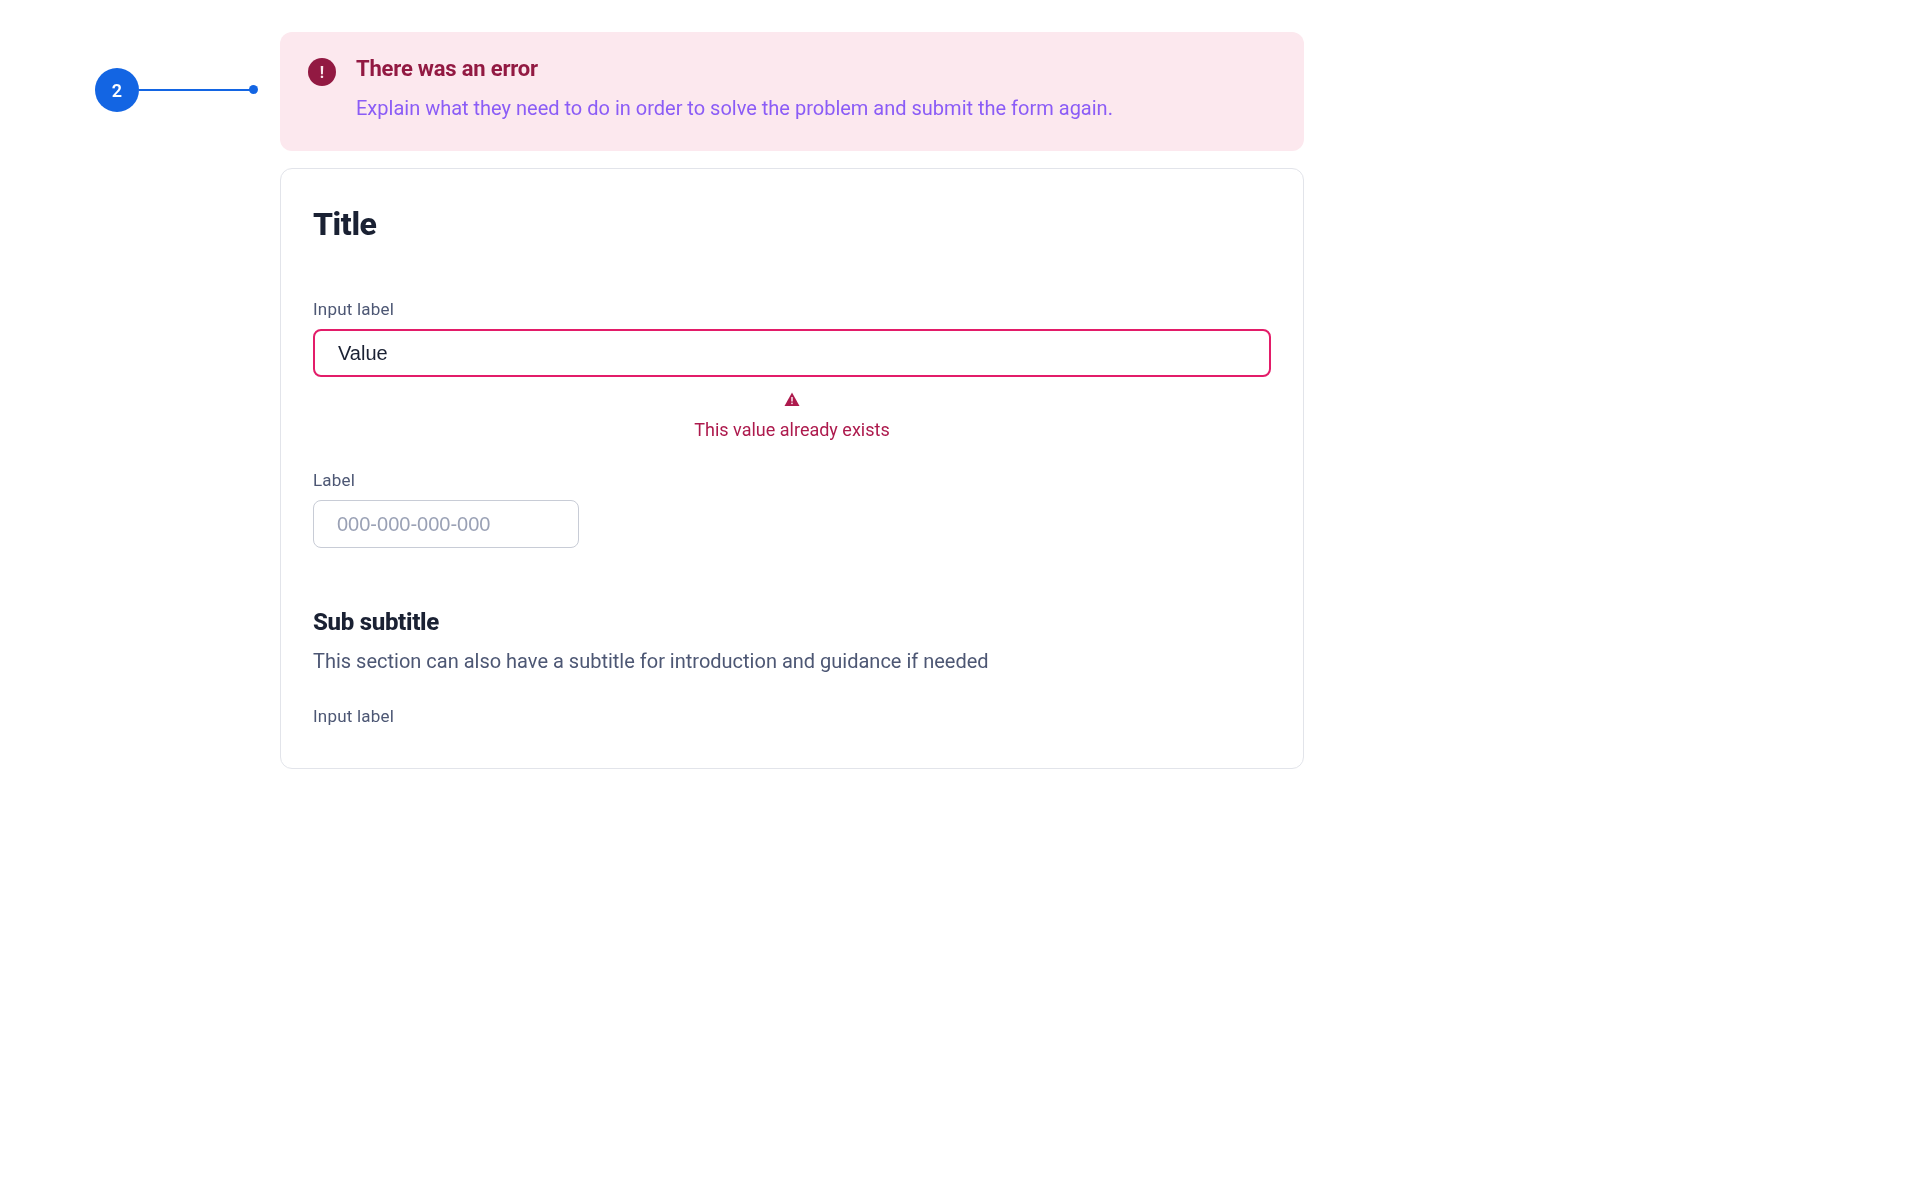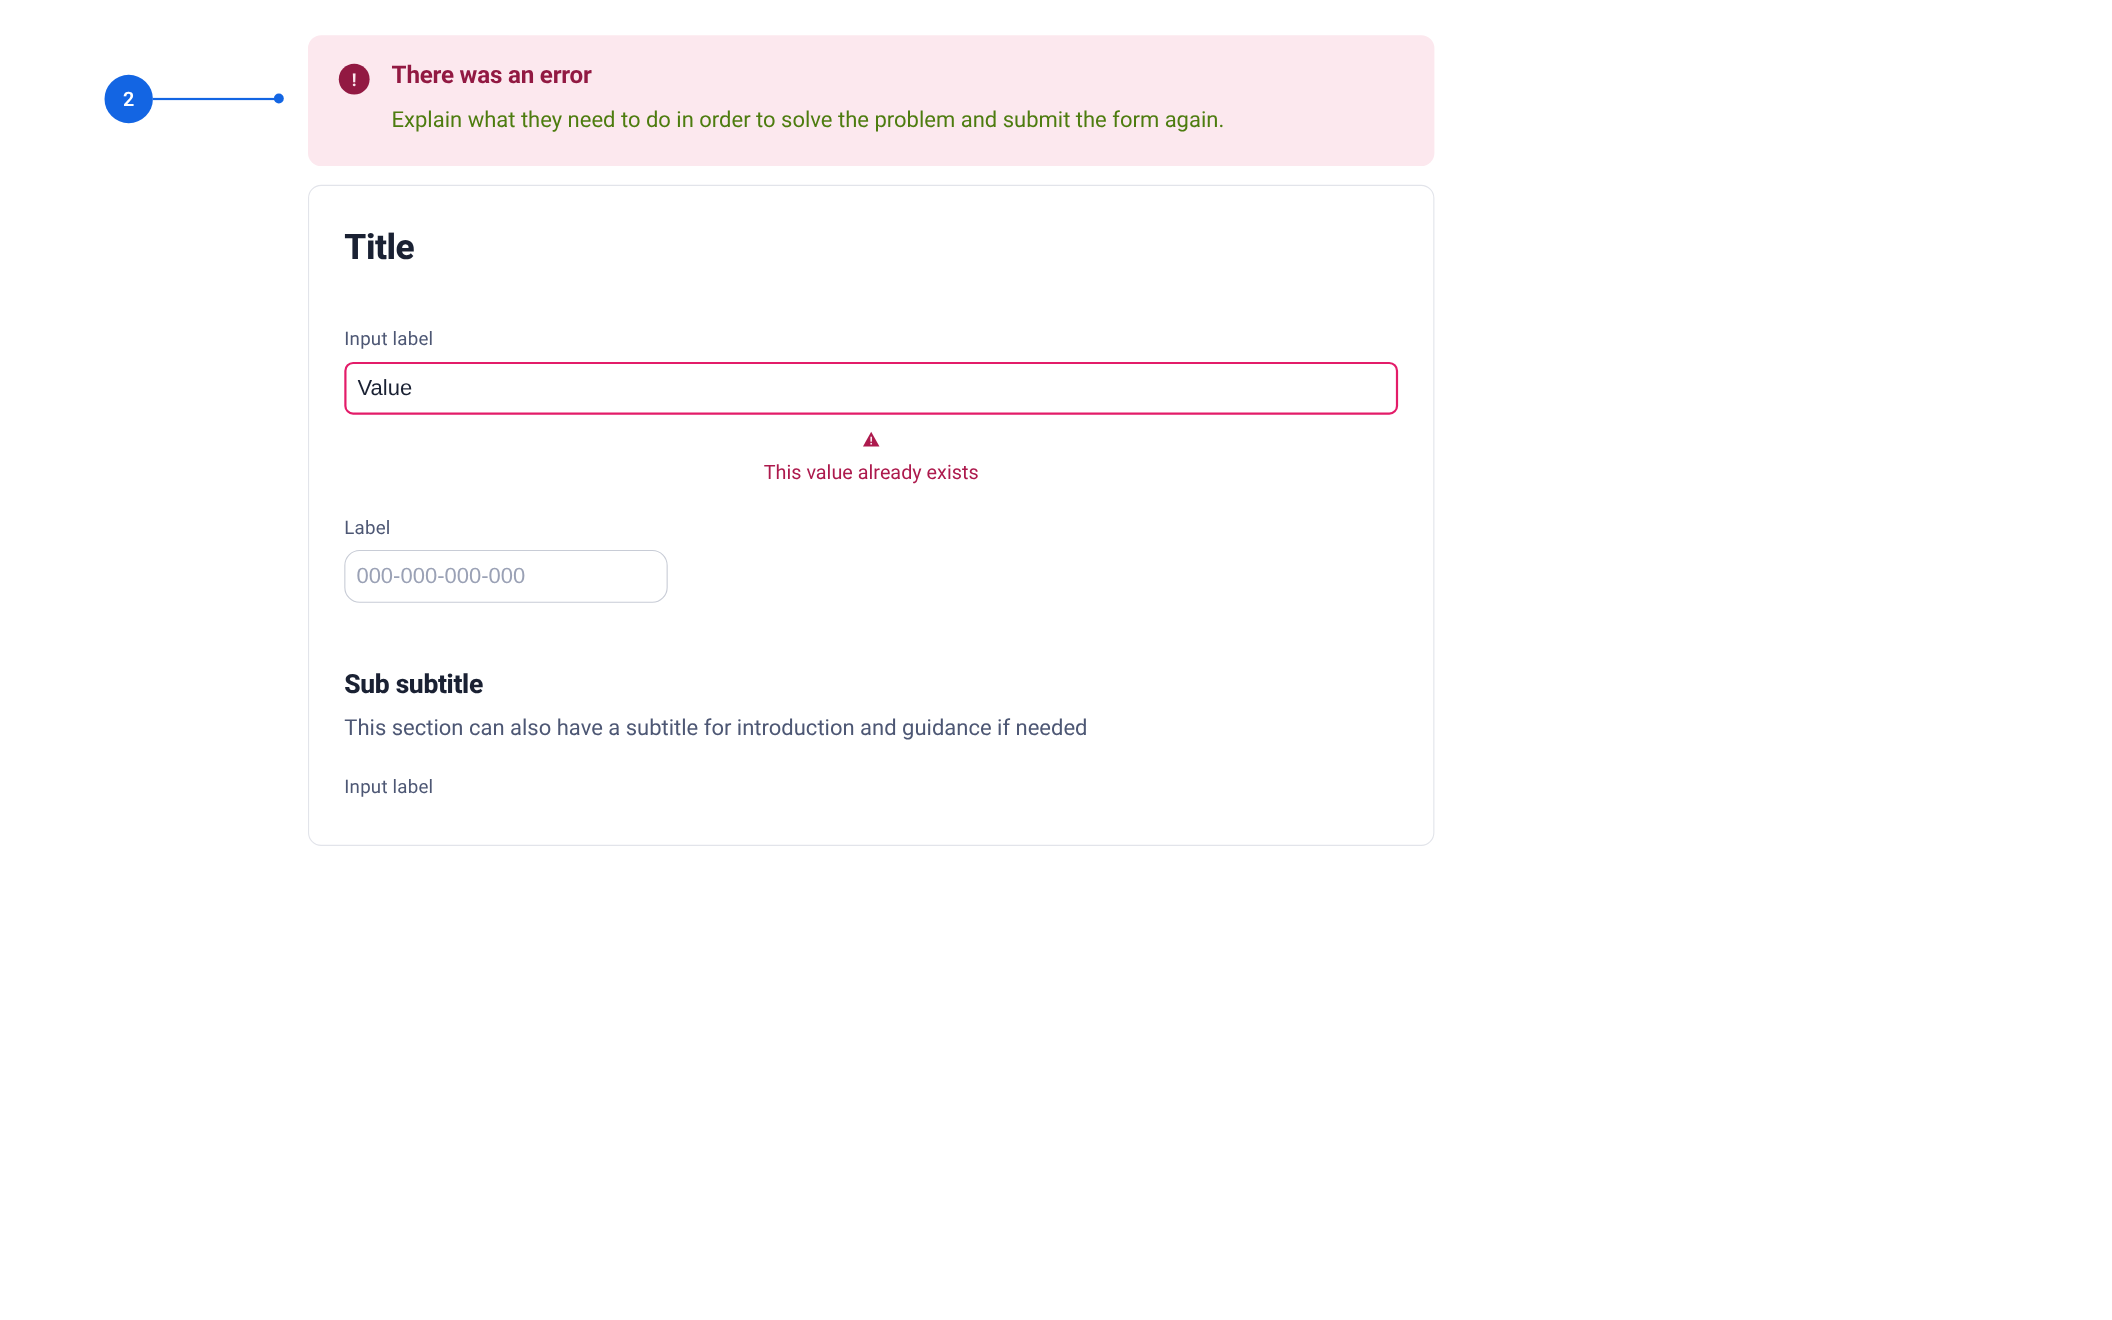--- a/index.html
+++ b/index.html
@@ -74,21 +74,21 @@
   }
   .error-content { display: flex; flex-direction: column; gap: 12px; }
   .error-title {
     font-size: 22px;
     font-weight: 700;
     color: #921942;
     letter-spacing: -0.2px;
   }
   .error-text {
     font-size: 20px;
-    color: #4d7c0f;
+    color: #8b5cf6;
     line-height: 1.5;
     text-align: right;
   }
 
   .form-card {
     position: absolute;
     left: 280px;
     top: 168px;
     width: 1024px;
     border: 1px solid #e2e4ea;
@@ -117,28 +117,28 @@
     color: #4d5774;
     letter-spacing: 0.2px;
     display: block;
     margin-bottom: 10px;
   }
 
   .text-input {
     height: 48px;
     border: 1px solid #c8ccd6;
     border-radius: 8px;
-    padding: 0 10px;
+    padding: 0 23px;
     font-size: 20px;
     color: #1a2133;
     background: #ffffff;
     outline: none;
   }
   .text-input.full { width: 100%; }
-  .text-input.short { width: 294px; border-radius: 14px; }
+  .text-input.short { width: 266px; }
   .text-input::placeholder { color: #9aa1b5; }
 
   .text-input.error {
     border: 2px solid #e31c69;
   }
 
   .inline-error {
     display: flex;
     align-items: center;
     gap: 10px;

